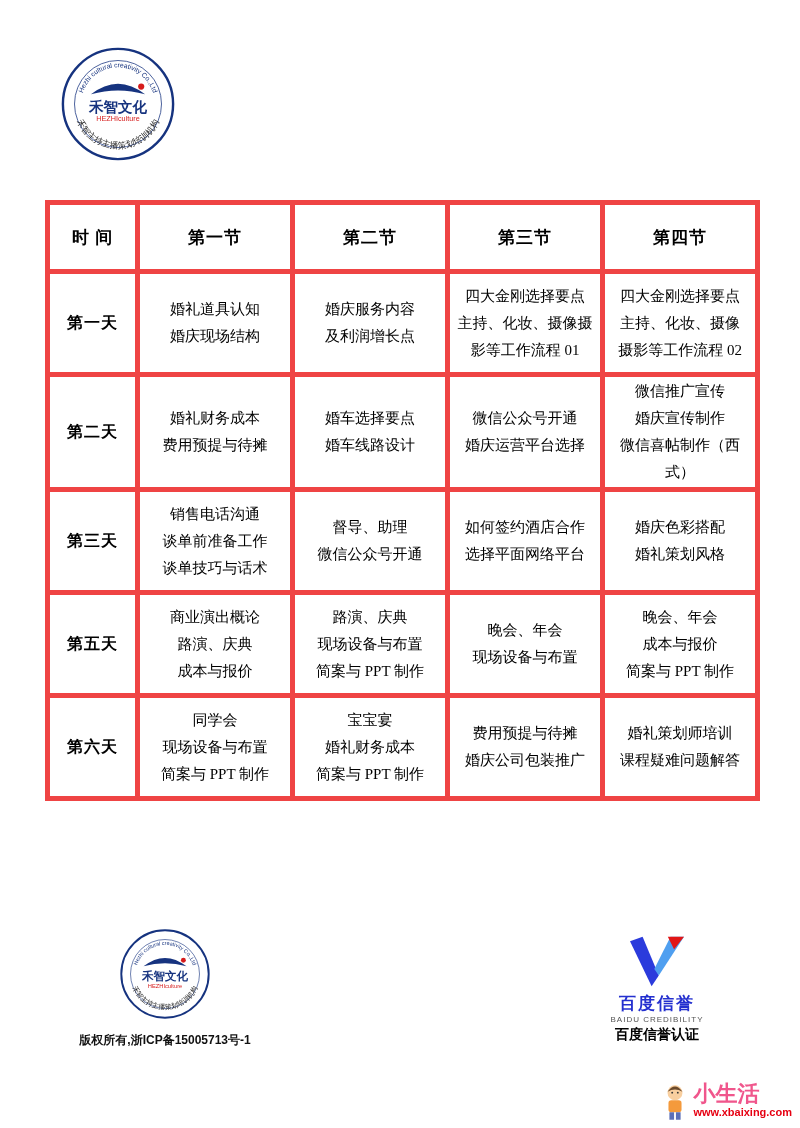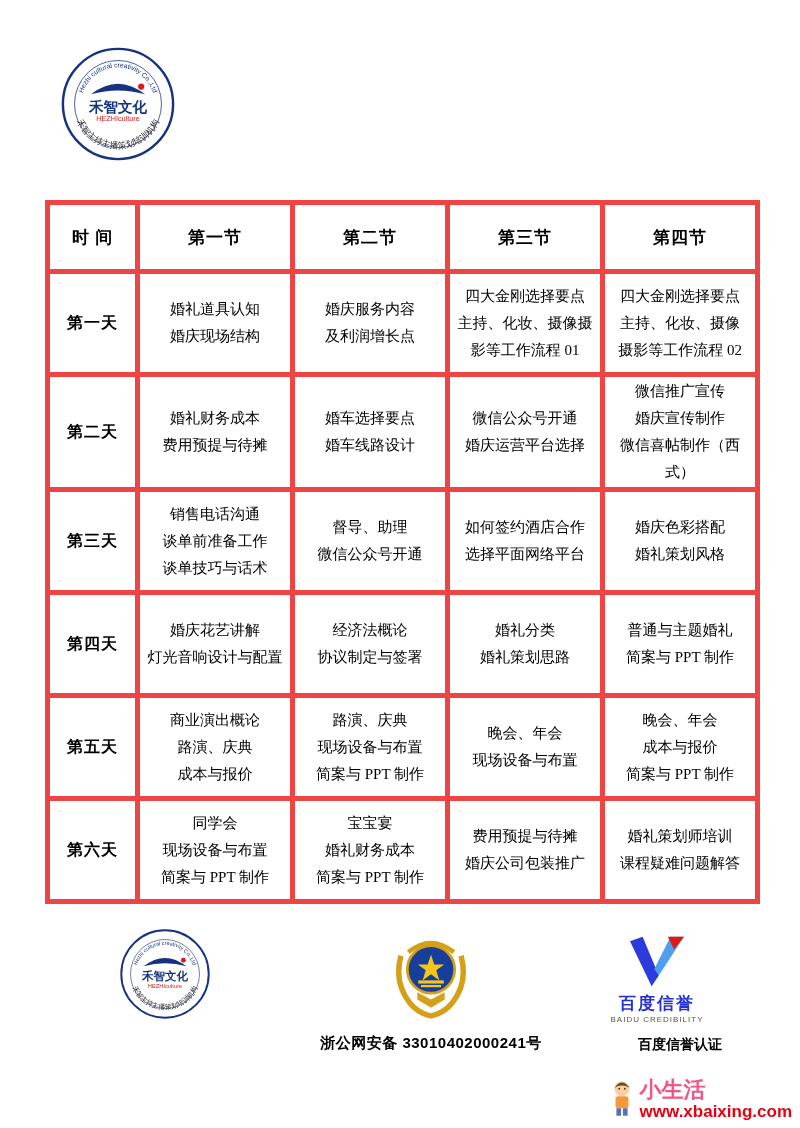--- a/index.html
+++ b/index.html
@@ -95,46 +95,45 @@
     font-weight: bold;
     color: #2430cf;
     letter-spacing: 2px;
   }
   .baidu-name-en {
     font-size: 8px;
     color: #555;
     letter-spacing: 1px;
   }
   .baidu-caption {
-    margin-top: 12px;
+    margin-top: 2px;
     font-size: 14px;
     font-weight: bold;
     color: #000;
-    text-align: right;
   }
 
   
   .watermark {
     position: absolute;
     right: 8px;
     bottom: 6px;
     display: flex;
     align-items: flex-start;
     gap: 4px;
   }
   .mascot-svg { width: 28px; height: 40px; }
   .wm-text { display: flex; flex-direction: column; align-items: flex-start; text-align: right; }
   .wm-name {
     font-size: 22px;
     font-weight: bold;
     color: #f0568c;
     line-height: 1.1;
   }
   .wm-url {
-    font-size: 17px;
+    font-size: 11px;
     color: #e60012;
     font-weight: bold;
   }
 </style>
 </head>
 <body>
 
 <div class="page">
 
   <div class="header-logo">
@@ -208,31 +207,20 @@
 谈单前准备工作
 谈单技巧与话术</td>
         <td>督导、助理
 微信公众号开通</td>
         <td>如何签约酒店合作
 选择平面网络平台</td>
         <td>婚庆色彩搭配
 婚礼策划风格</td>
       </tr>
       <tr>
-        <td class="day-cell">第四天</td>
-        <td>婚庆花艺讲解
-灯光音响设计与配置</td>
-        <td>经济法概论
-协议制定与签署</td>
-        <td>婚礼分类
-婚礼策划思路</td>
-        <td>普通与主题婚礼
-简案与 PPT 制作</td>
-      </tr>
-      <tr>
         <td class="day-cell">第五天</td>
         <td>商业演出概论
 路演、庆典
 成本与报价</td>
         <td>路演、庆典
 现场设备与布置
 简案与 PPT 制作</td>
         <td>晚会、年会
 现场设备与布置</td>
         <td>晚会、年会
@@ -267,34 +255,23 @@
         <textPath href="#arcTop2" startOffset="50%" text-anchor="middle">Hezhi cultural creativity Co.,Ltd</textPath>
       </text>
       <text font-size="9" fill="#222222">
         <textPath href="#arcBot2" startOffset="50%" text-anchor="middle">禾智主持主播策划培训机构</textPath>
       </text>
       <path d="M32,50 Q60,28 88,50 Q60,42 32,50 Z" fill="#16337f"></path>
       <circle cx="84" cy="42" r="3.2" fill="#d61c1c"></circle>
       <text x="60" y="68" text-anchor="middle" font-size="15" font-weight="bold" fill="#16337f">禾智文化</text>
       <text x="60" y="78" text-anchor="middle" font-size="7.5" fill="#d61c1c">HEZHIculture</text>
     </svg>
-  </div>
-
-  <div class="footer-col footer-col-center">
-    <svg class="badge-svg" viewBox="0 0 90 100">
-      <path d="M12,30 Q4,60 22,82 Q31,93 45,96 Q59,93 68,82 Q86,60 78,30" fill="none" stroke="#d4a017" stroke-width="6"></path>
-      <path d="M20,26 Q45,6 70,26" fill="none" stroke="#d4a017" stroke-width="5"></path>
-      <circle cx="45" cy="45" r="26" fill="#173e9b" stroke="#d4a017" stroke-width="3"></circle>
-      <polygon points="45,29 48.6,39.5 59.5,39.5 50.8,46 54.2,57 45,50.2 35.8,57 39.2,46 30.5,39.5 41.4,39.5" fill="#f5c518"></polygon>
-      <rect x="31" y="57" width="28" height="3.5" fill="#f5c518"></rect>
-      <rect x="34" y="62" width="22" height="2.5" fill="#f5c518"></rect>
-      <path d="M30,78 L45,87 L60,78 L60,70 L45,78 L30,70 Z" fill="#d4a017"></path>
-    </svg>
-    <div class="police-caption">浙公网安备 33010402000241号</div>
-  </div>
+    <div class="copyright-caption">版权所有,浙ICP备15005713号-1</div>
+  </div>
+
 
   <div class="footer-col footer-col-right">
     <svg class="baidu-svg" viewBox="0 0 64 60">
       <polygon points="2,8 16,3 34,46 26,58" fill="#2b3bdc"></polygon>
       <polygon points="62,3 47,3 29,39 34,46" fill="#4f9ff0"></polygon>
       <polygon points="44,3 62,3 51,17" fill="#e11616"></polygon>
     </svg>
     <div class="baidu-name-cn">百度信誉</div>
     <div class="baidu-name-en">BAIDU CREDIBILITY</div>
     <div class="baidu-caption">百度信誉认证</div>

